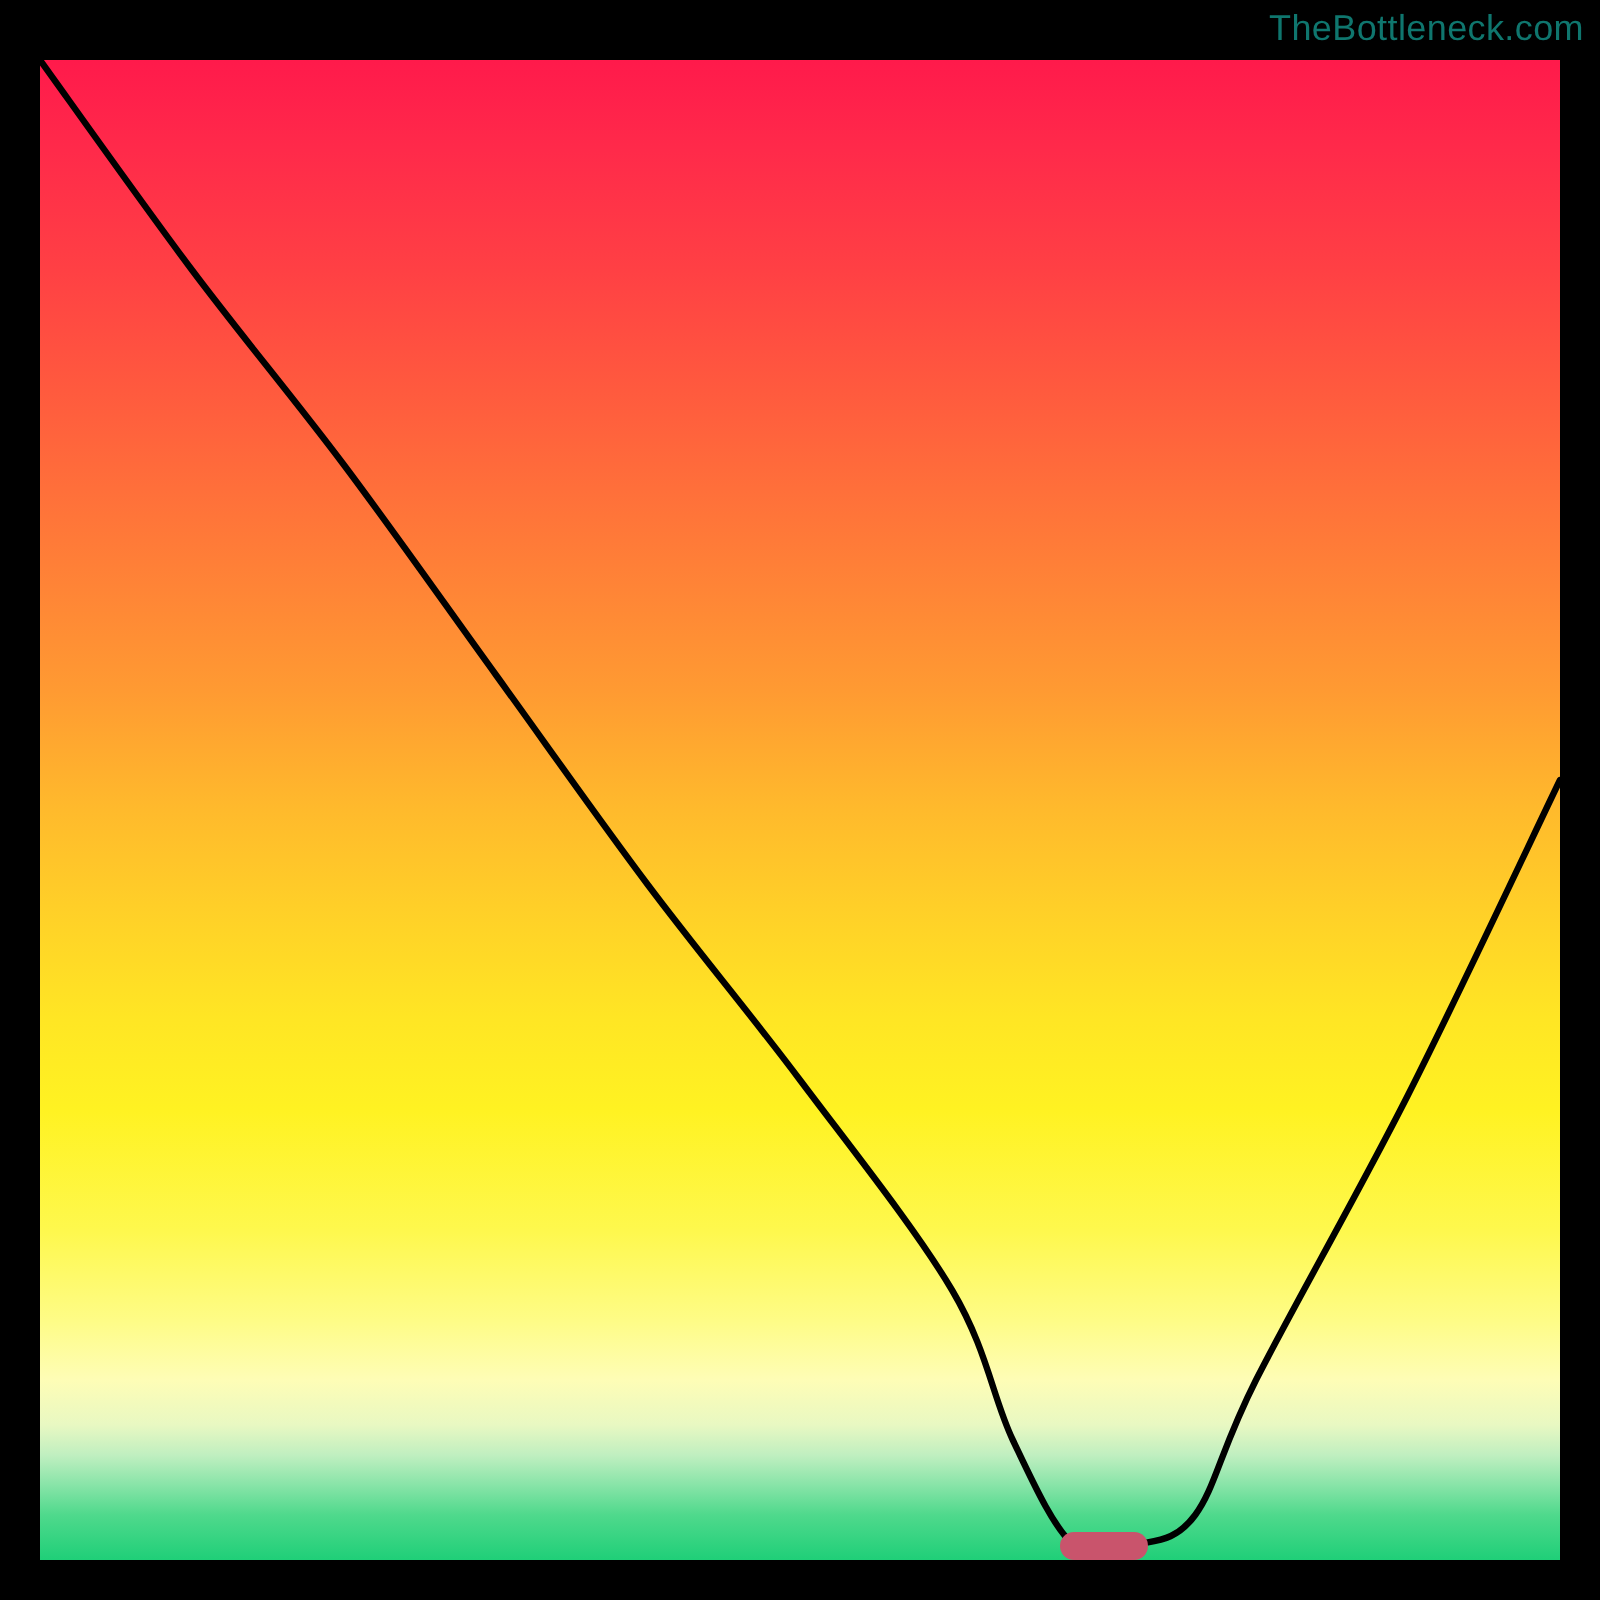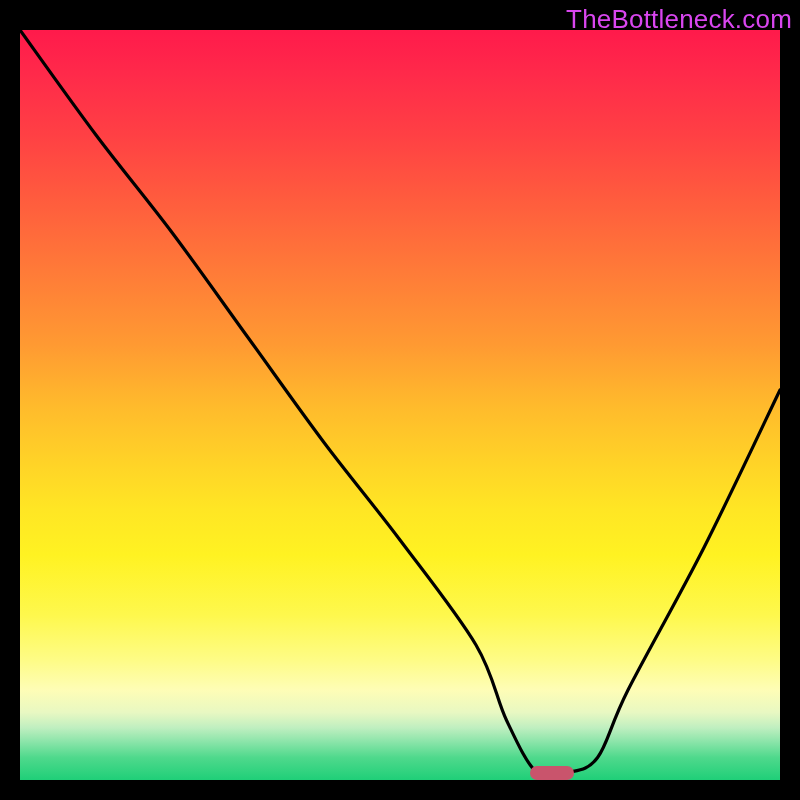--- a/index.html
+++ b/index.html
@@ -59,22 +59,22 @@
     width: 44px;
     height: 14px;
     border-radius: 7px;
     background: #c9546c;
   }
   .watermark {
     position: absolute;
     top: 4px;
     right: 8px;
     font-family: Arial, sans-serif;
-    font-size: 26px;
-    color: #d946ef;
+    font-size: 18px;
+    color: #0f766e;
     letter-spacing: 0.2px;
   }
 </style>
 </head>
 <body>
 
 <div class="frame">
 
   <div class="watermark">TheBottleneck.com</div>
 

